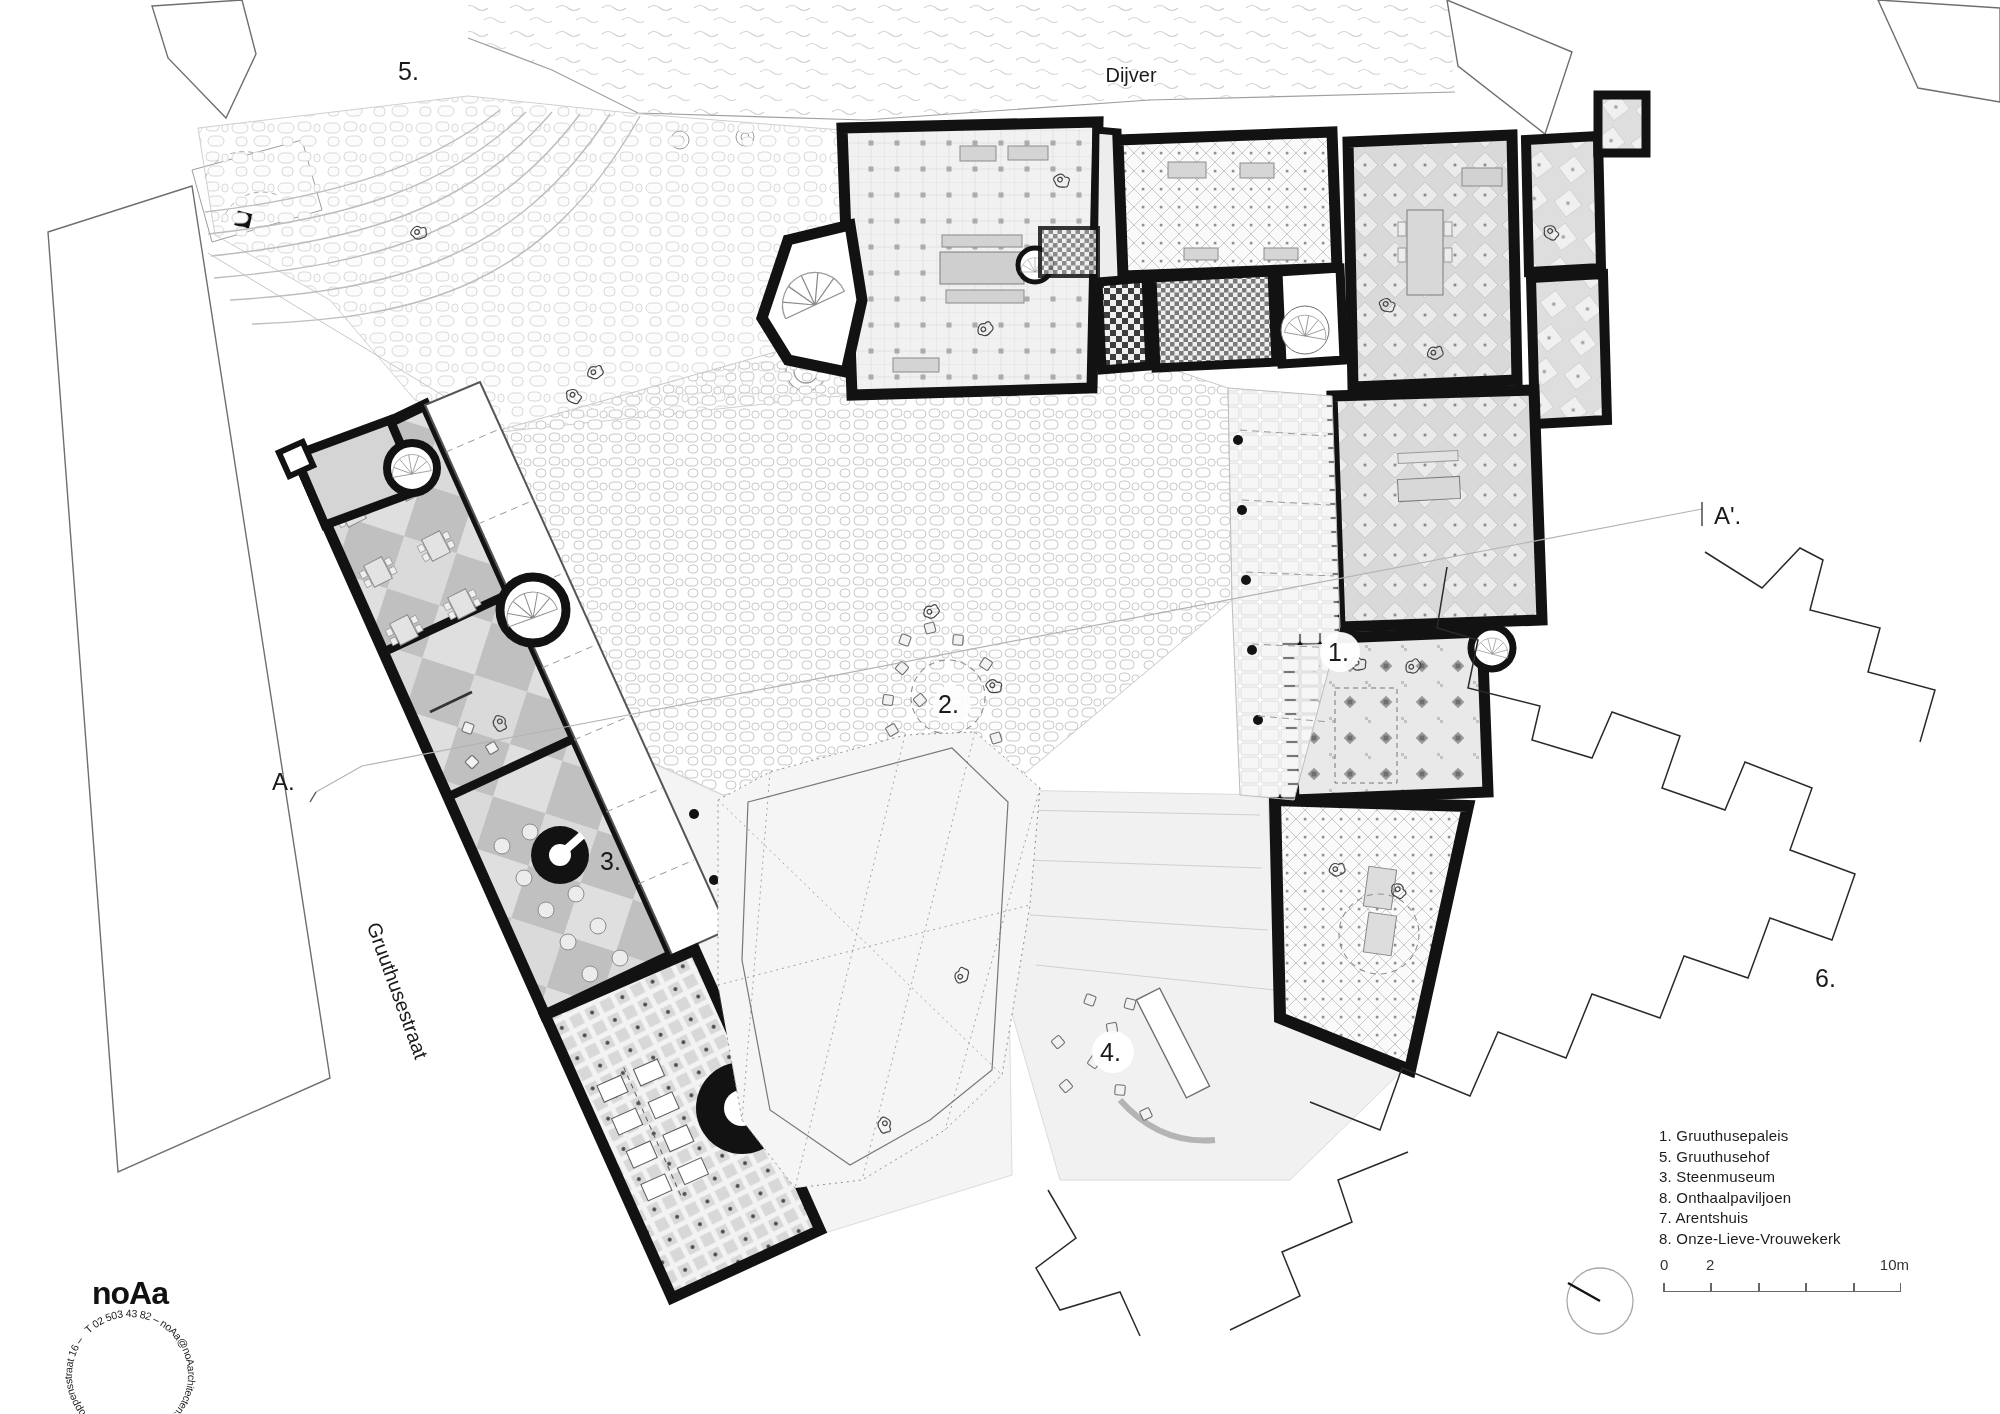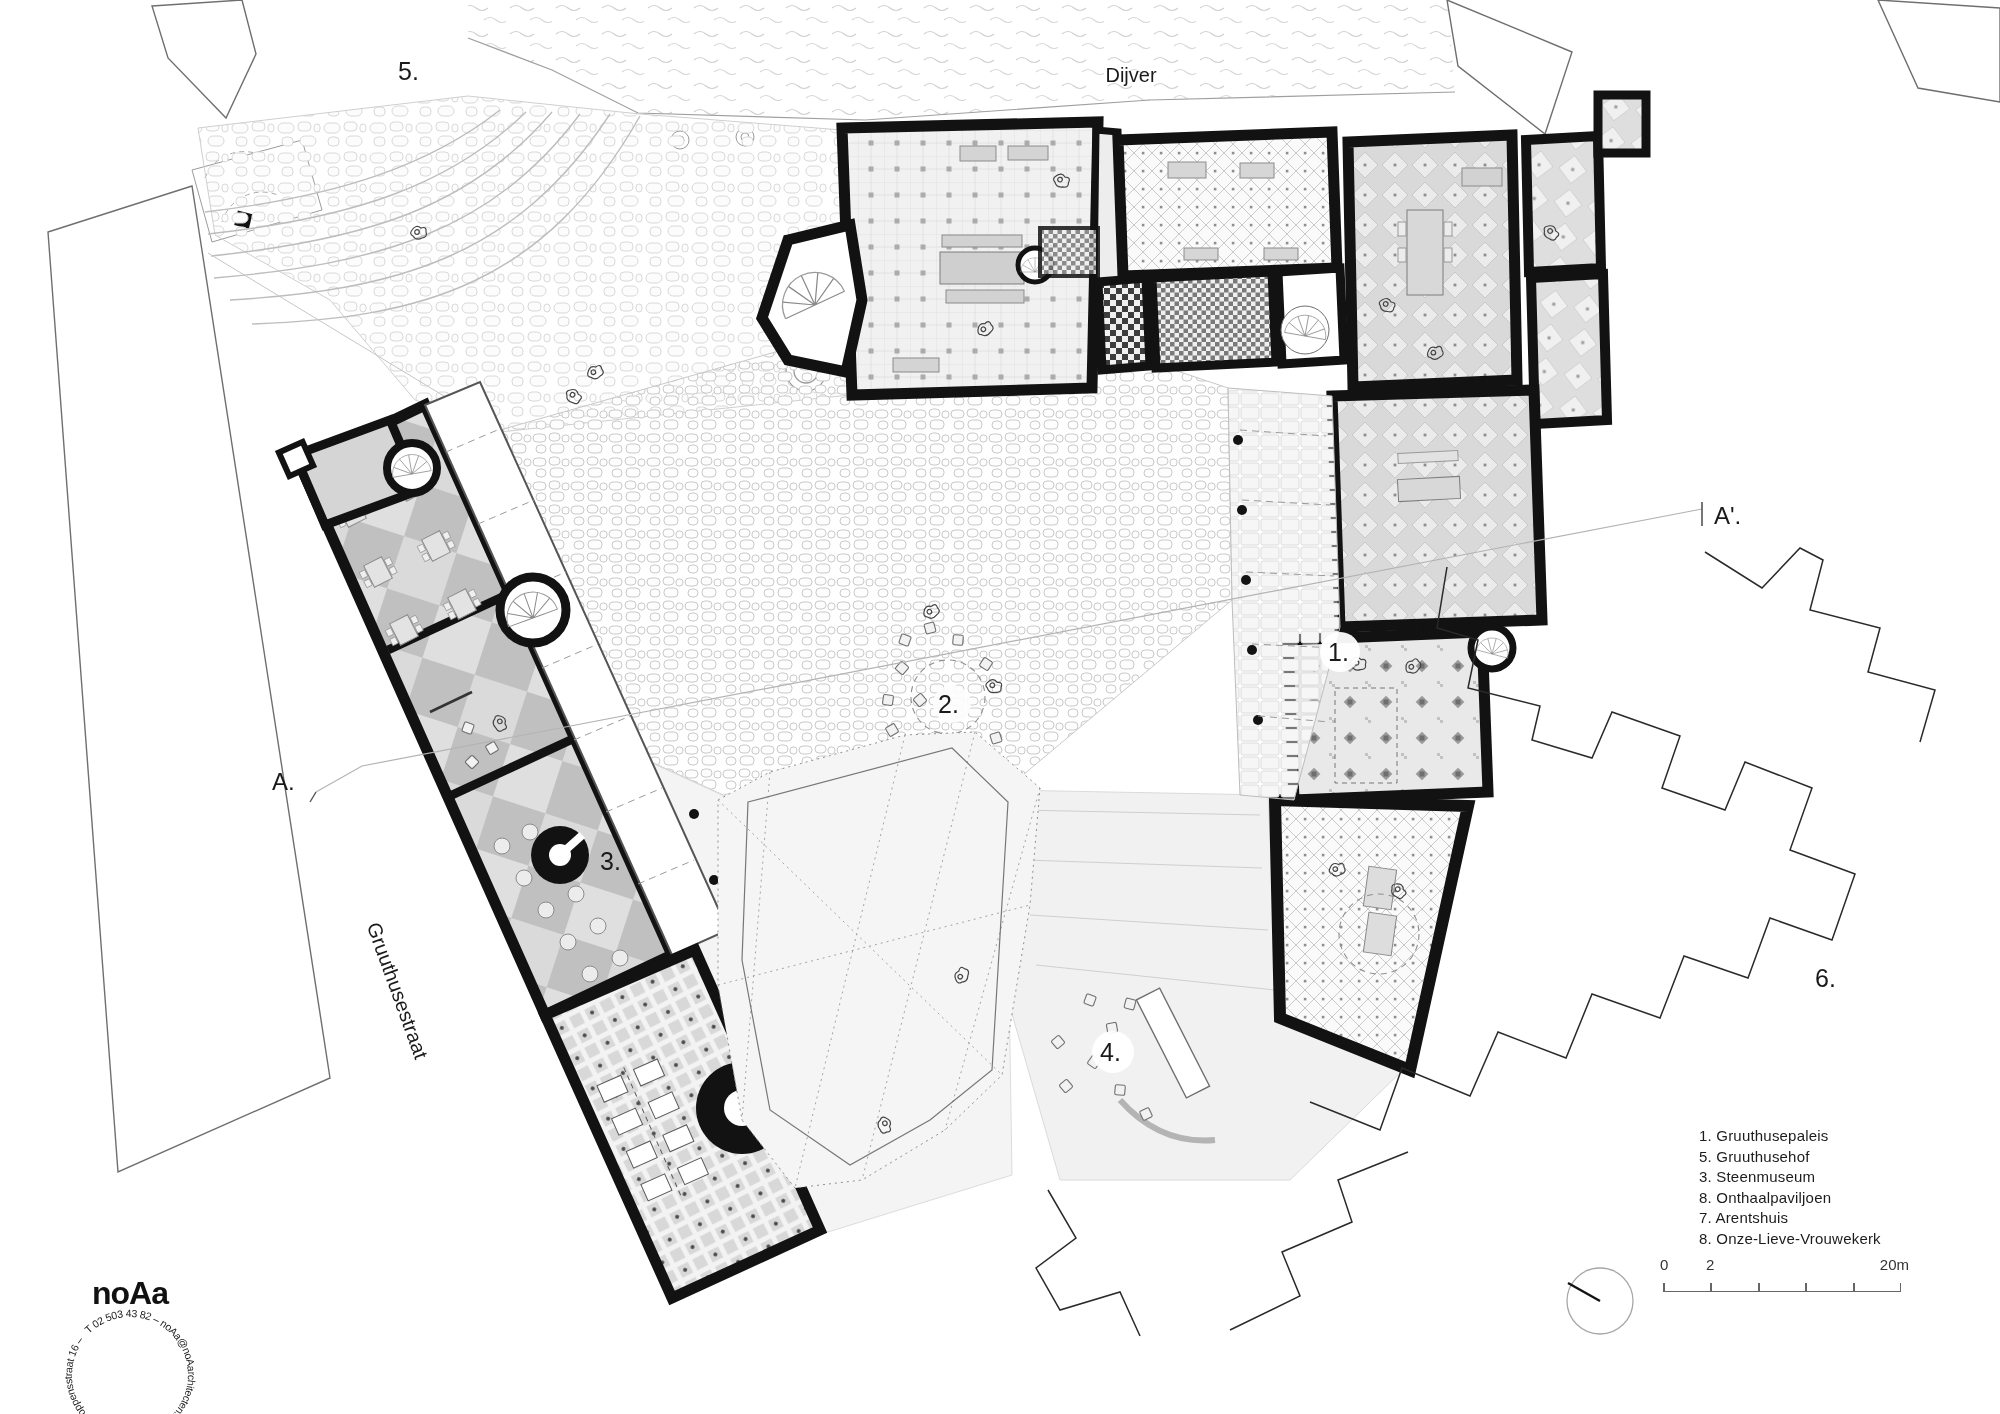--- a/index.html
+++ b/index.html
@@ -1,20 +1,20 @@
 <!DOCTYPE html>
 <html><head>
 <meta charset="utf-8">
 <style>
   html,body{margin:0;padding:0;background:#fff;}
   .stage{position:relative;width:2000px;height:1414px;background:#ffffff;overflow:hidden;
          font-family:"Liberation Sans", sans-serif;color:#1a1a1a;}
   svg{position:absolute;left:0;top:0;}
   .legend{position:absolute;left:1659px;top:1126px;font-size:15px;line-height:20.5px;
-          color:#1c1c1c;letter-spacing:.2px;margin-left:40px;}
+          color:#1c1c1c;letter-spacing:.2px;}
   .legend div{white-space:nowrap;}
   .scalebar{position:absolute;left:1663px;top:1256px;width:240px;height:40px;}
   .scalebar .nums{position:relative;height:18px;font-size:15px;color:#333;}
   .scalebar .n0{position:absolute;left:-3px;top:0;}
   .scalebar .n2{position:absolute;left:43px;top:0;}
   .scalebar .n10{position:absolute;right:-6px;top:0;}
   .scalebar .bar{position:absolute;left:0;top:27px;width:238px;height:8px;
                  border-bottom:1.5px solid #666;}
   .scalebar .tick{position:absolute;bottom:0;width:1.5px;height:8px;background:#666;}
 </style>
@@ -430,21 +430,21 @@
   <div>3. Steenmuseum</div>
   <div>8. Onthaalpaviljoen</div>
   <div>7. Arentshuis</div>
   <div>8. Onze-Lieve-Vrouwekerk</div>
 </div>
 
 <div class="scalebar">
   <div class="nums">
     <span class="n0">0</span>
     <span class="n2">2</span>
-    <span class="n10">20m</span>
+    <span class="n10">10m</span>
   </div>
   <div class="bar">
     <div class="tick" style="left:0"></div>
     <div class="tick" style="left:47px"></div>
     <div class="tick" style="left:95px"></div>
     <div class="tick" style="left:142px"></div>
     <div class="tick" style="left:190px"></div>
     <div class="tick" style="left:236.5px"></div>
   </div>
 </div>

